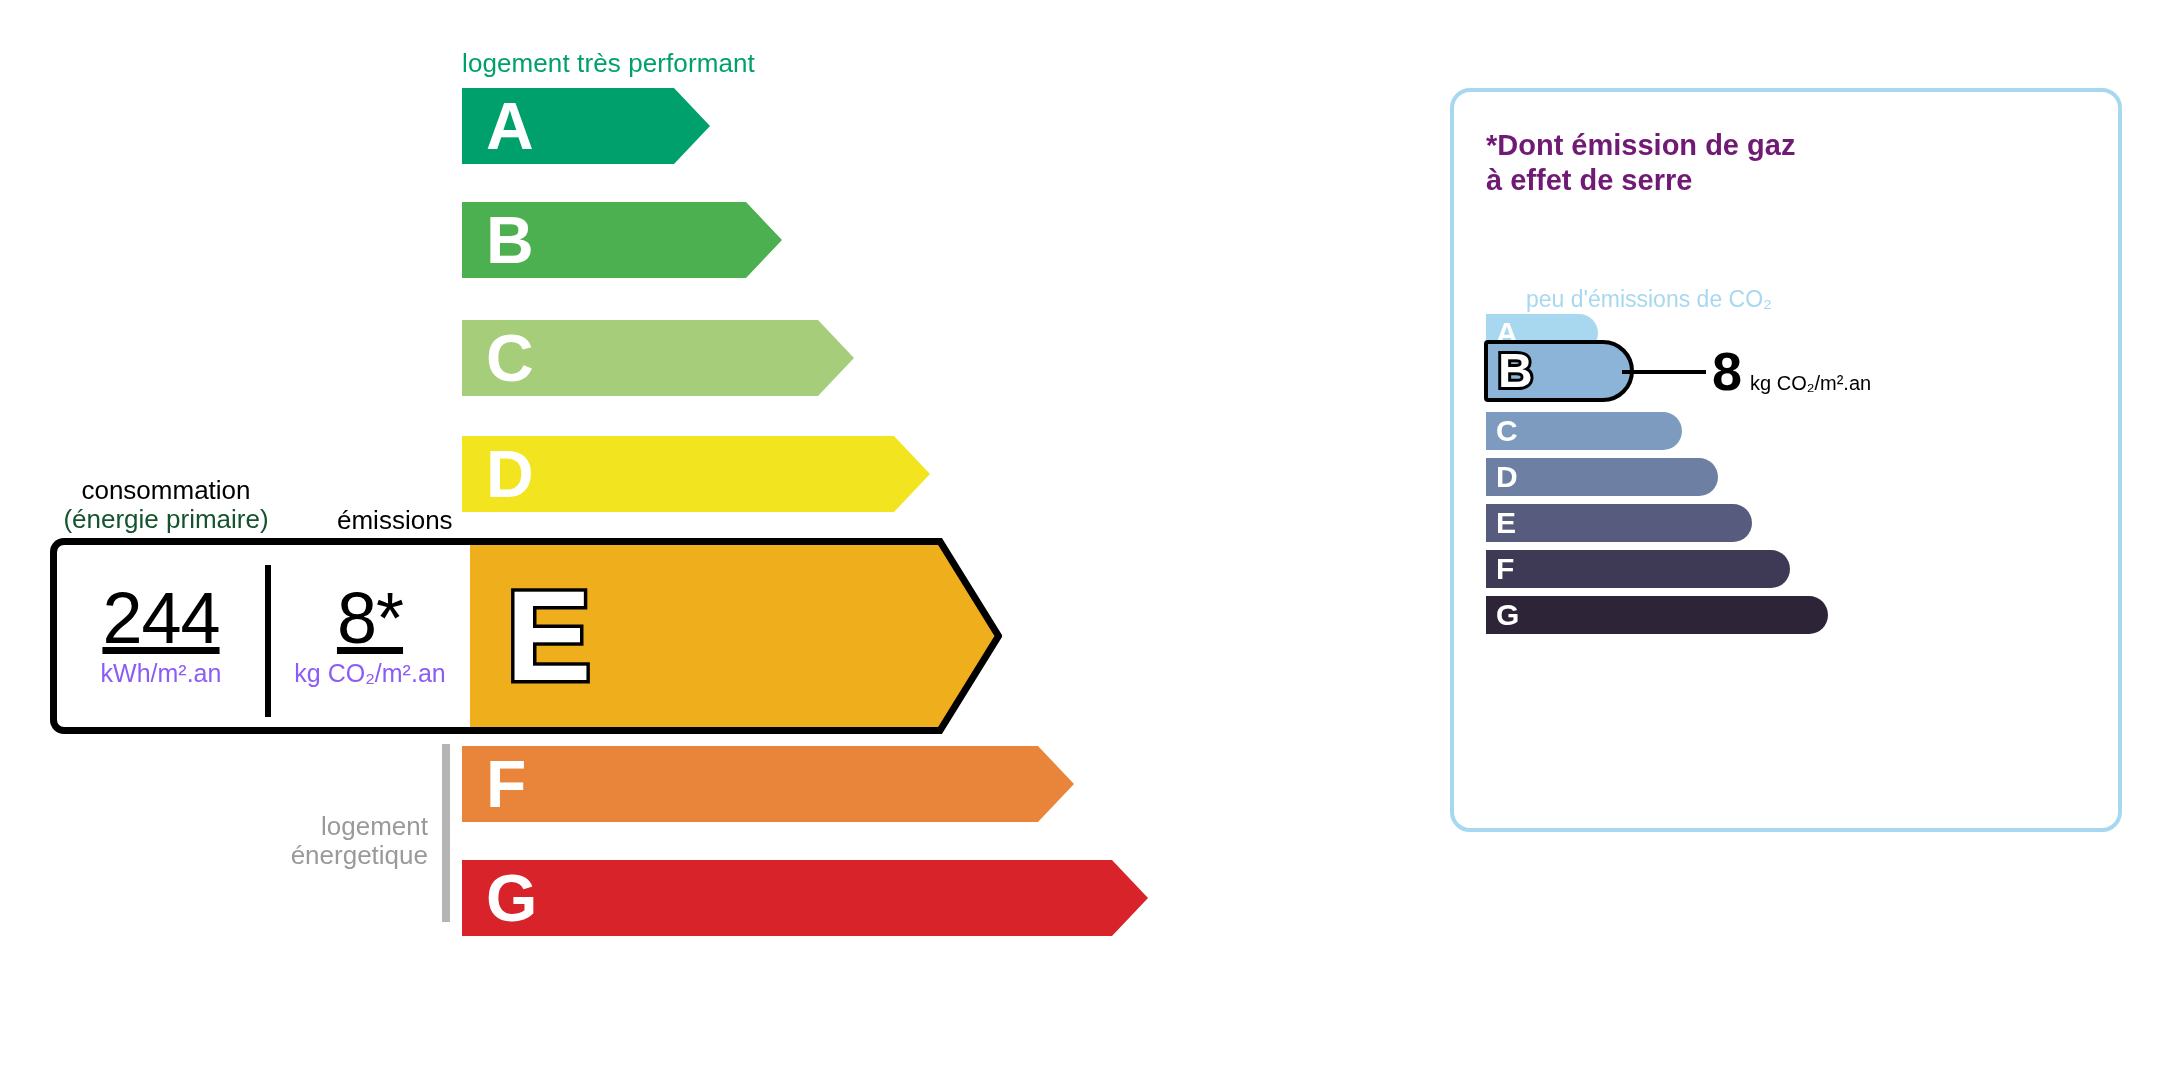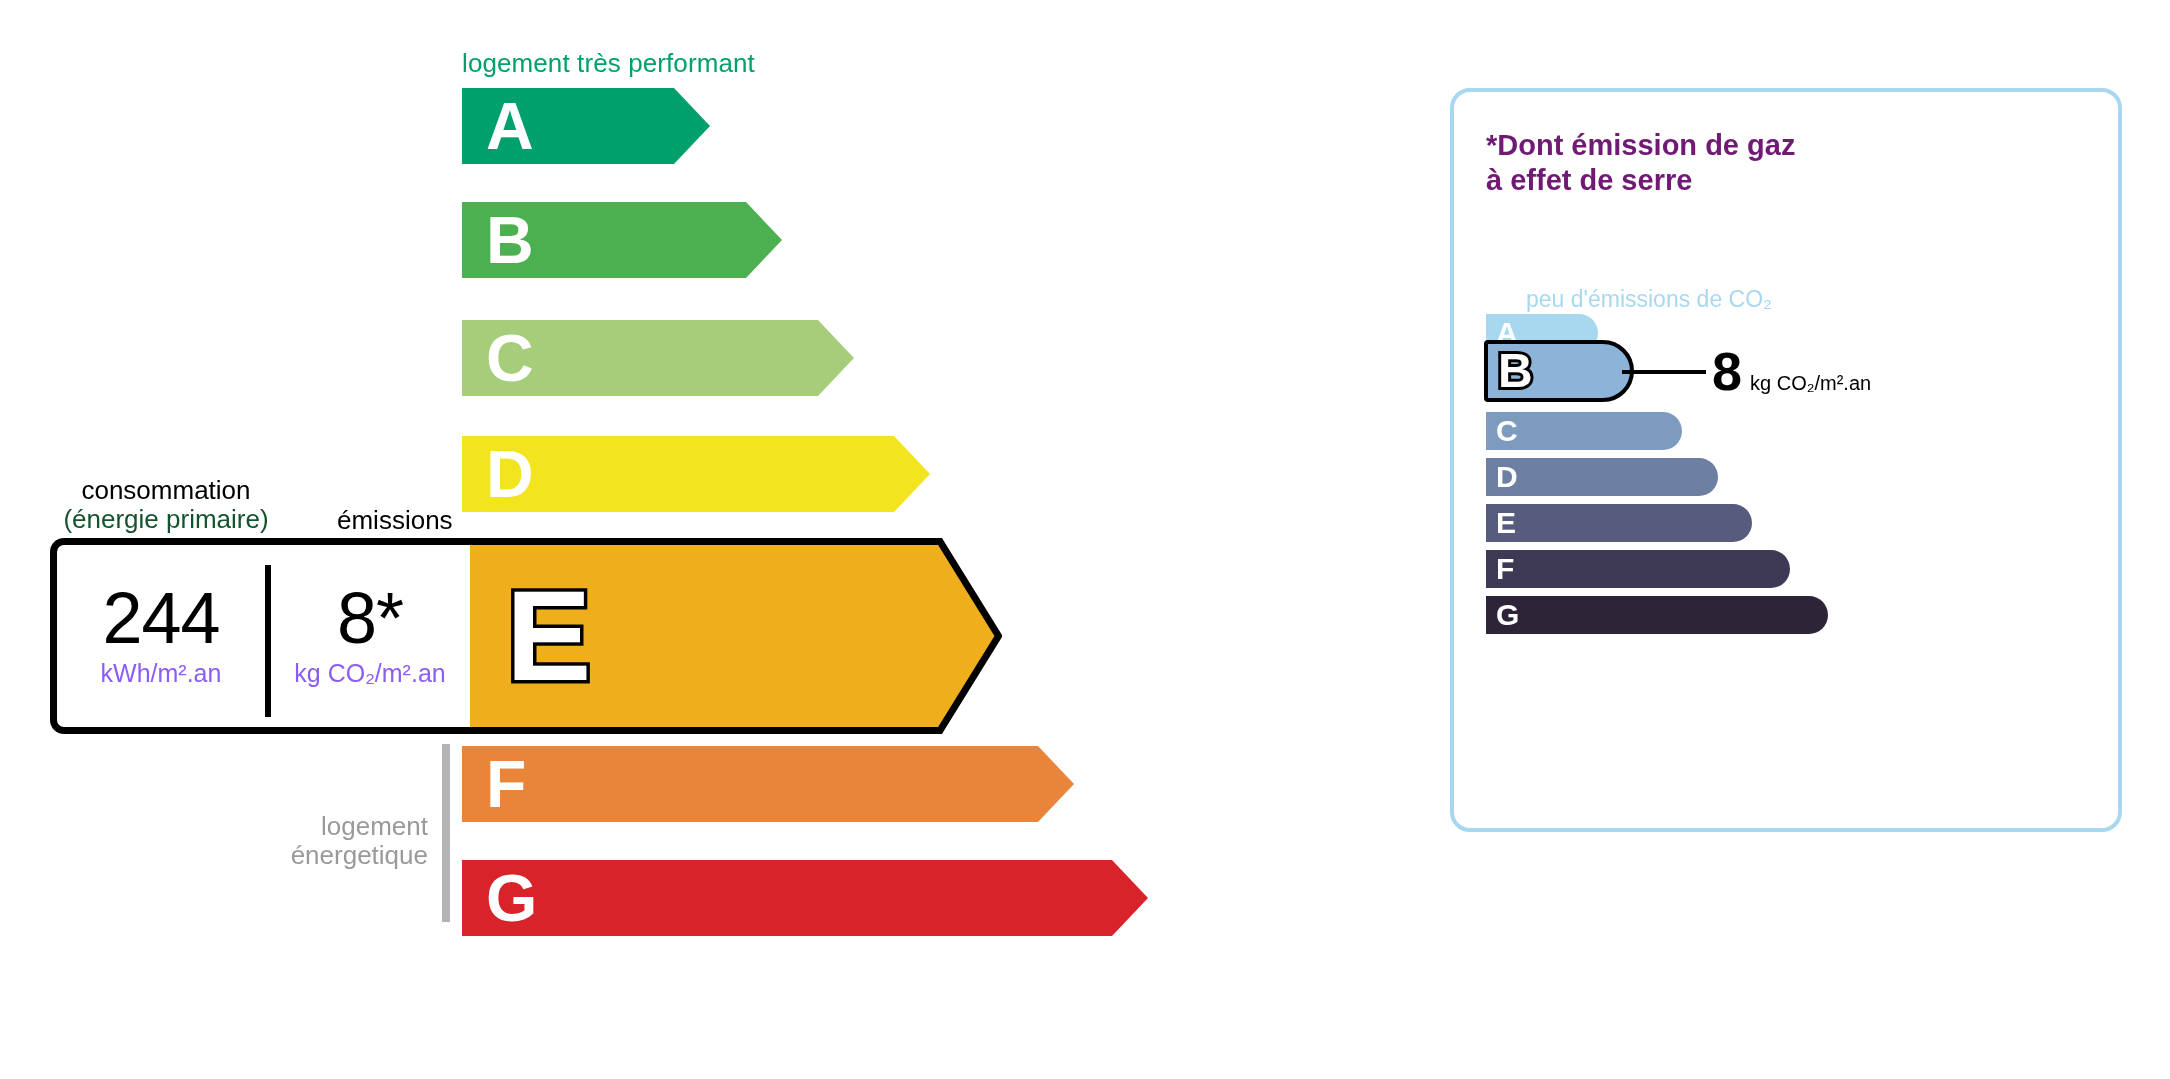--- a/index.html
+++ b/index.html
@@ -125,20 +125,21 @@
     width: 6px;
     height: 152px;
     background: #000000;
   }
   .value-num {
     font-size: 72px;
     font-weight: normal;
     color: #000000;
     line-height: 0.95;
     letter-spacing: -1px;
+    text-decoration: underline;
   }
   .value-unit {
     font-size: 25px;
     color: #8b5cf6;
     margin-top: 6px;
     white-space: nowrap;
   }
 
   
   .lbl-conso {

